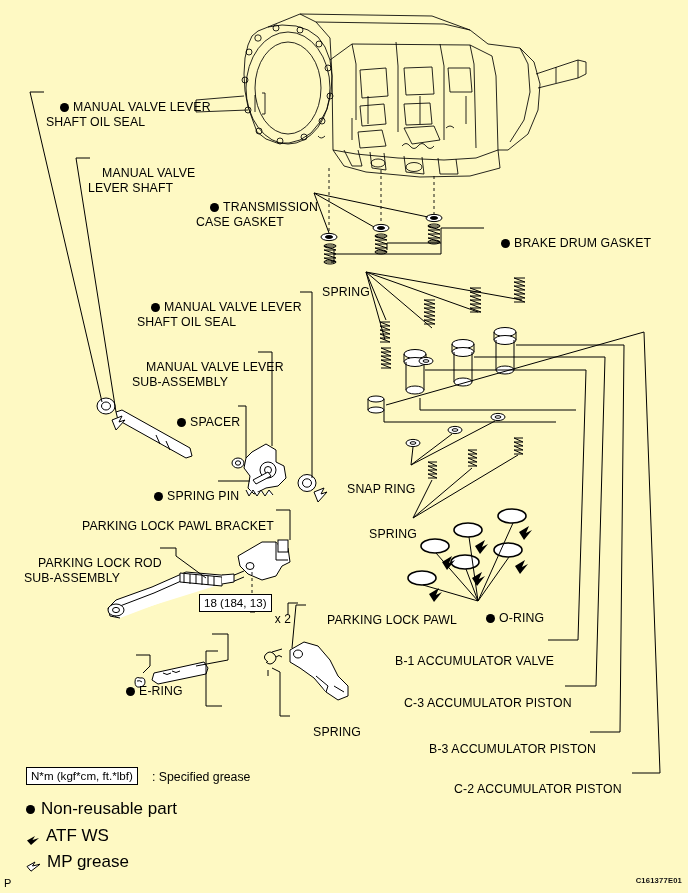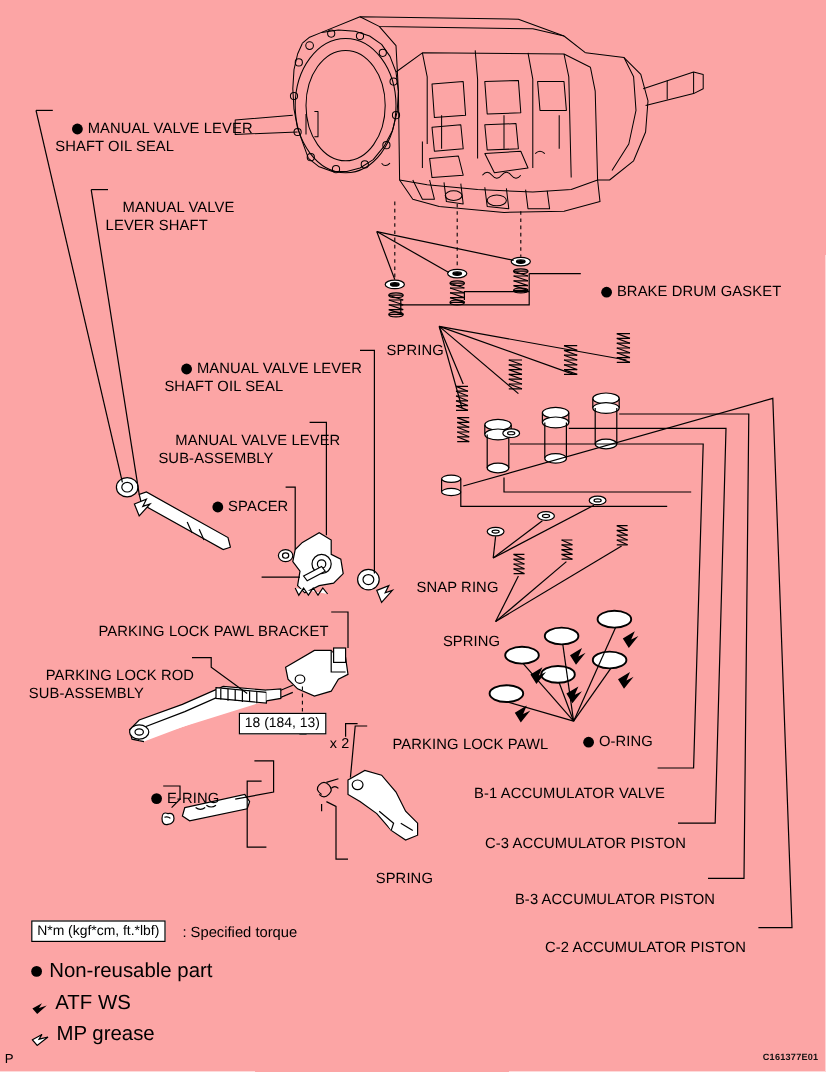--- a/index.html
+++ b/index.html
@@ -5,21 +5,21 @@
 <style>
   html,body{margin:0;padding:0;background:#fff;}
   body{
     font-family:"Liberation Sans", sans-serif;
     color:#000;
   }
   #page{
     position:relative;
     width:688px;
     height:893px;
-    background:#fca5a5;
+    background:#fef9c3;
     overflow:hidden;
     text-decoration:underline;
   }
   svg.layer{position:absolute;left:0;top:0;width:688px;height:893px;}
   .lbl{
     position:absolute;
     font-size:12.3px;
     line-height:15.5px;
     letter-spacing:0.1px;
     white-space:pre;
@@ -476,20 +476,24 @@
   <div class="lbl" style="left:46px; top:84px;">
     <span class="bullet"></span><span>MANUAL VALVE LEVER
 SHAFT OIL SEAL</span>
   </div>
 
   <div class="lbl" style="left:88px; top:150px;">
     <span>MANUAL VALVE
 LEVER SHAFT</span>
   </div>
 
+  <div class="lbl" style="left:196px; top:184px;">
+    <span class="bullet"></span><span>TRANSMISSION
+CASE GASKET</span>
+  </div>
 
   <div class="lbl" style="left:487px; top:220px;">
     <span class="bullet"></span><span>BRAKE DRUM GASKET</span>
   </div>
 
   <div class="lbl" style="left:308px; top:269px;">
     <span>SPRING</span>
   </div>
 
   <div class="lbl" style="left:137px; top:284px;">
@@ -499,40 +503,43 @@
 
   <div class="lbl" style="left:132px; top:344px;">
     <span>MANUAL VALVE LEVER
 SUB-ASSEMBLY</span>
   </div>
 
   <div class="lbl" style="left:163px; top:399px;">
     <span class="bullet"></span><span>SPACER</span>
   </div>
 
+  <div class="lbl" style="left:140px; top:473px;">
+    <span class="bullet"></span><span>SPRING PIN</span>
+  </div>
 
   <div class="lbl" style="left:333px; top:466px;">
     <span>SNAP RING</span>
   </div>
 
   <div class="lbl" style="left:355px; top:511px;">
     <span>SPRING</span>
   </div>
 
   <div class="lbl" style="left:68px; top:503px;">
     <span>PARKING LOCK PAWL BRACKET</span>
   </div>
 
   <div class="lbl" style="left:24px; top:540px;">
     <span>PARKING LOCK ROD
 SUB-ASSEMBLY</span>
   </div>
 
 
-  <div class="lbl" style="left:112px; top:642px;">
+  <div class="lbl" style="left:112px; top:668px;">
     <span class="bullet"></span><span>E-RING</span>
   </div>
 
   <div class="lbl" style="left:313px; top:597px;">
     <span>PARKING LOCK PAWL</span>
   </div>
 
   <div class="lbl" style="left:299px; top:709px;">
     <span>SPRING</span>
   </div>
@@ -561,21 +568,21 @@
     <span>18 (184, 13)</span>
   </div>
   <div class="lbl sm" style="left:261px; top:596px;">
     <span>x 2</span>
   </div>
 
   <div class="torquebox" style="left:26px; top:767px;">
     <span>N*m (kgf*cm, ft.*lbf)</span>
   </div>
   <div class="legend" style="left:152px; top:770px;">
-    <span>: Specified torque</span>
+    <span>: Specified grease</span>
   </div>
 
   <div class="legend-row" style="left:26px; top:799px;">
     <span class="bullet" style="margin:0;"></span>
     <span>Non-reusable part</span>
   </div>
 
   <div class="legend-row" style="left:26px; top:826px;">
     <span class="arrow-solid">
       <svg viewBox="0 0 14 11" width="14" height="11">

